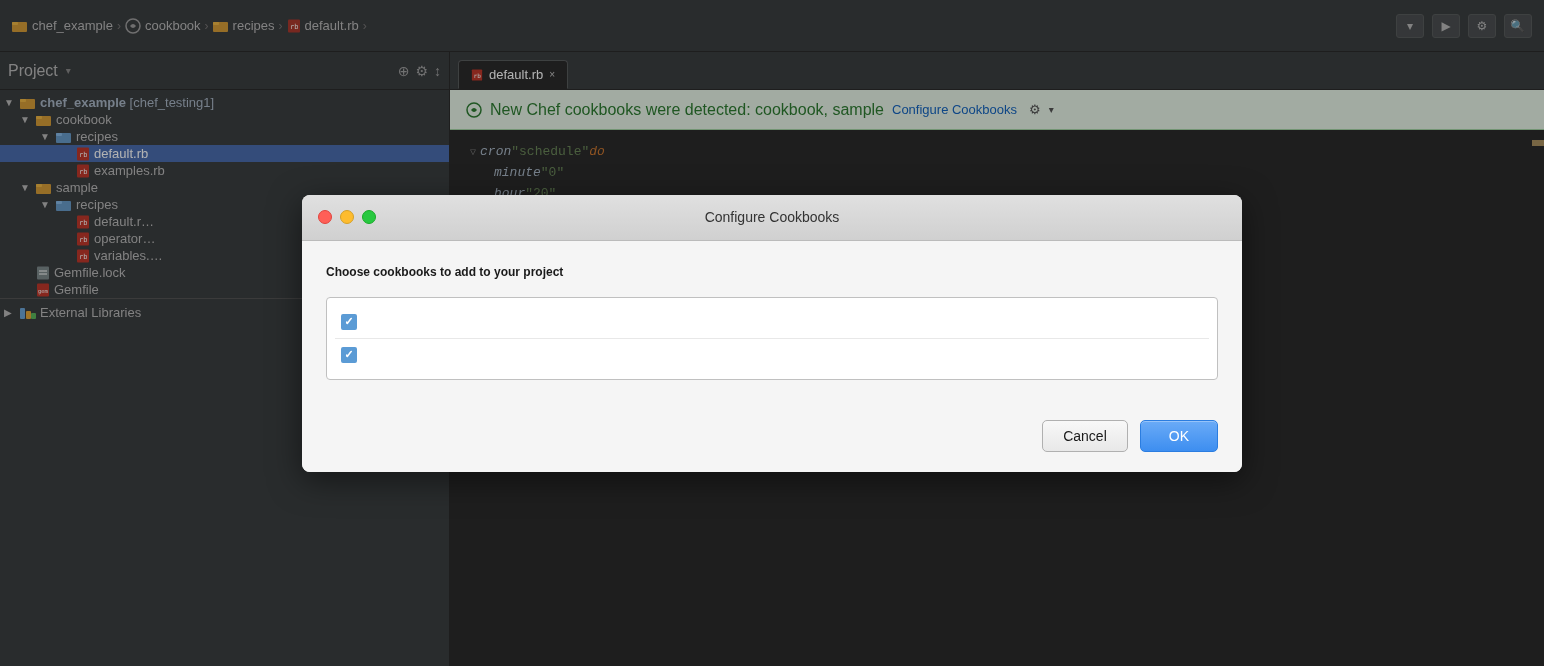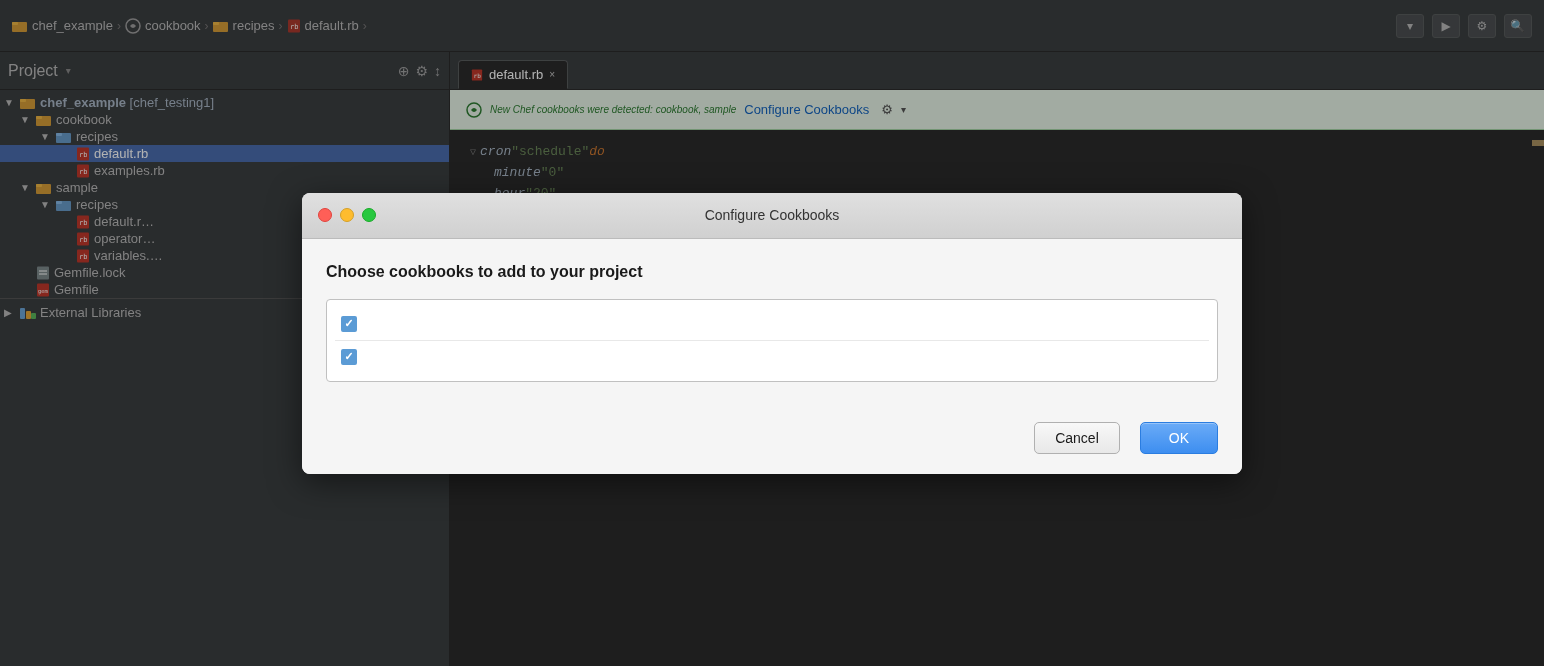--- a/index.html
+++ b/index.html
@@ -205,22 +205,21 @@
       display: flex;
       align-items: center;
       gap: 8px;
       font-size: 13px;
       color: #1b5e20;
       min-height: 40px;
     }
 
     .notification-text {
       color: #2e7d32;
-      font-size: 10px;
-      font-style: italic;
+      font-size: 16px;
     }
 
     .notification-link {
       color: #1565c0;
       text-decoration: none;
       font-size: 13px;
       font-weight: 500;
       cursor: pointer;
     }
 
@@ -333,21 +332,21 @@
       color: #333;
       font-weight: 500;
     }
 
     .dialog-body {
       padding: 24px 24px 20px;
       background: #f5f5f5;
     }
 
     .dialog-subtitle {
-      font-size: 16px;
+      font-size: 12px;
       font-weight: 600;
       color: #1a1a1a;
       margin-bottom: 18px;
     }
 
     .cookbook-list {
       background: #ffffff;
       border: 1px solid #c0c0c0;
       border-radius: 4px;
       padding: 8px;
@@ -382,21 +381,21 @@
 
     .checkbox-check {
       color: white;
       font-size: 11px;
       font-weight: bold;
     }
 
     .dialog-footer {
       display: flex;
       justify-content: flex-end;
-      gap: 20px;
+      gap: 12px;
       padding: 0 24px 20px;
       background: #f5f5f5;
     }
 
     .btn-cancel {
       padding: 7px 20px;
       background: linear-gradient(to bottom, #f8f8f8, #e8e8e8);
       border: 1px solid #b0b0b0;
       border-radius: 5px;
       font-size: 14px;

